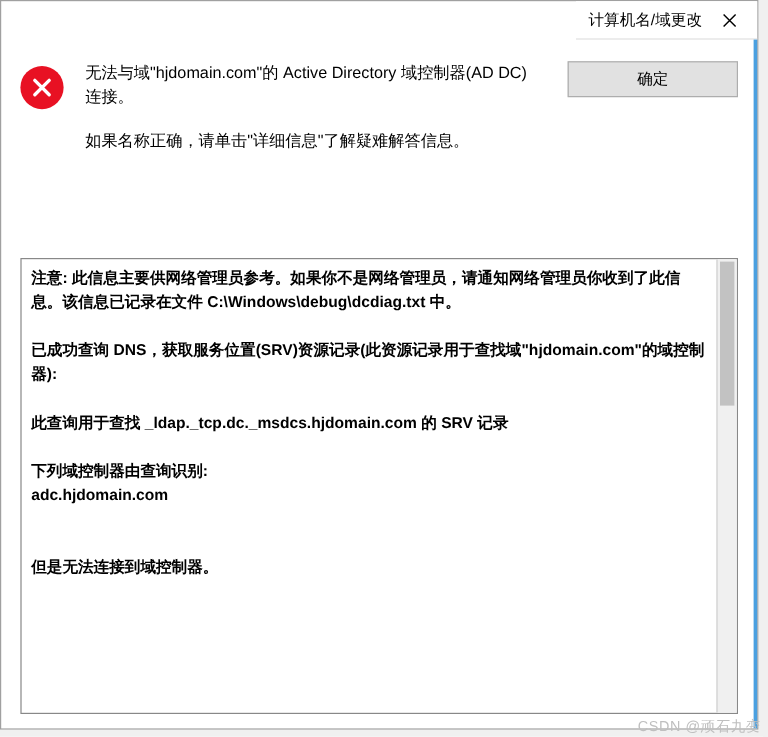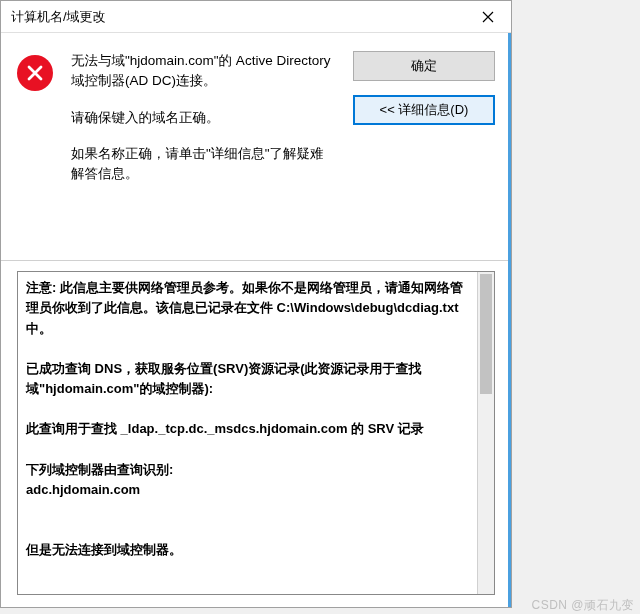--- a/index.html
+++ b/index.html
@@ -5,27 +5,28 @@
     * { margin: 0; padding: 0; box-sizing: border-box; }
     body {
       font-family: "Microsoft YaHei", "SimSun", sans-serif;
       font-size: 13px;
       background: #f0f0f0;
       width: 640px;
       height: 614px;
       overflow: hidden;
     }
     .dialog {
-      width: 512px;
+      width: 632px;
       height: 608px;
       background: #ffffff;
       border: 1px solid #a0a0a0;
       position: relative;
       display: flex;
       flex-direction: column;
+      align-items: flex-end;
     }
     .titlebar {
       height: 32px;
       display: flex;
       align-items: center;
       padding: 0 0 0 10px;
       background: #ffffff;
       border-bottom: 1px solid #e0e0e0;
     }
     .titlebar-title {
@@ -163,26 +164,24 @@
   <div class="upper">
     <div class="icon-col">
       <div class="error-circle">
         <svg viewBox="0 0 18 18">
           <path d="M3 3 L15 15 M15 3 L3 15" stroke="#fff" stroke-width="2.8" stroke-linecap="round" fill="none"></path>
         </svg>
       </div>
     </div>
     <div class="msg-col">
       <p>无法与域"hjdomain.com"的 Active Directory 域控制器(AD DC)连接。</p>
-      <p>请确保键入的域名正确。</p>
       <p>如果名称正确，请单击"详细信息"了解疑难解答信息。</p>
     </div>
     <div class="btn-col">
       <button class="btn">确定</button>
-      <button class="btn highlight">&lt;&lt; 详细信息(D)</button>
     </div>
   </div>
 
   <div class="divider"></div>
 
   <div class="details-box">
     <div class="details-text">注意: 此信息主要供网络管理员参考。如果你不是网络管理员，请通知网络管理员你收到了此信息。该信息已记录在文件 C:\Windows\debug\dcdiag.txt 中。
 
 已成功查询 DNS，获取服务位置(SRV)资源记录(此资源记录用于查找域"hjdomain.com"的域控制器):
 

